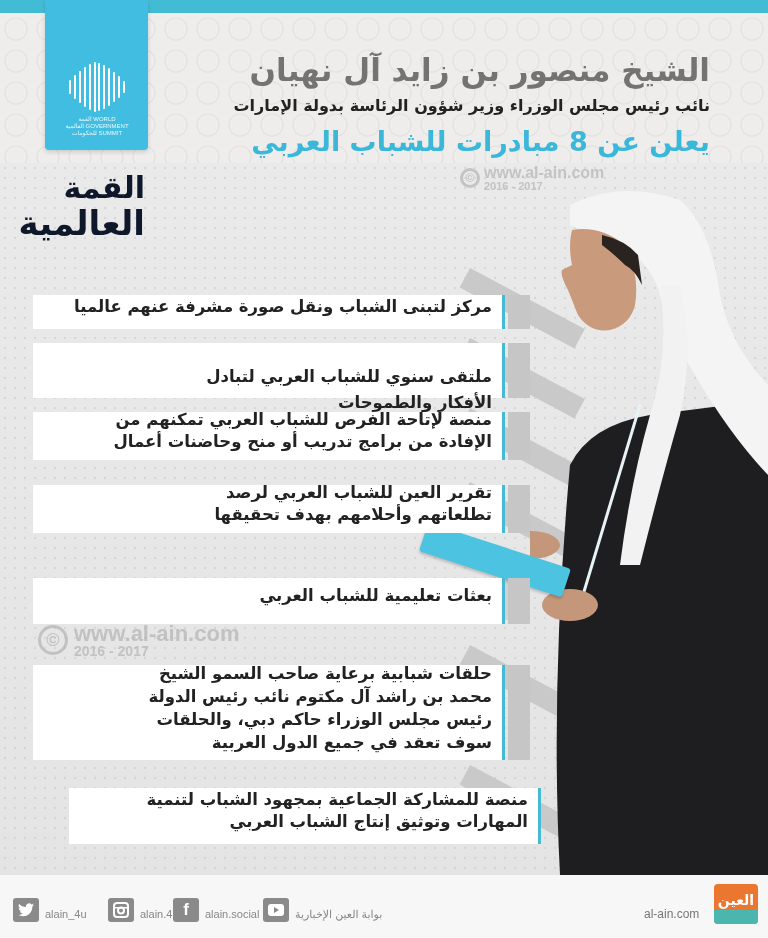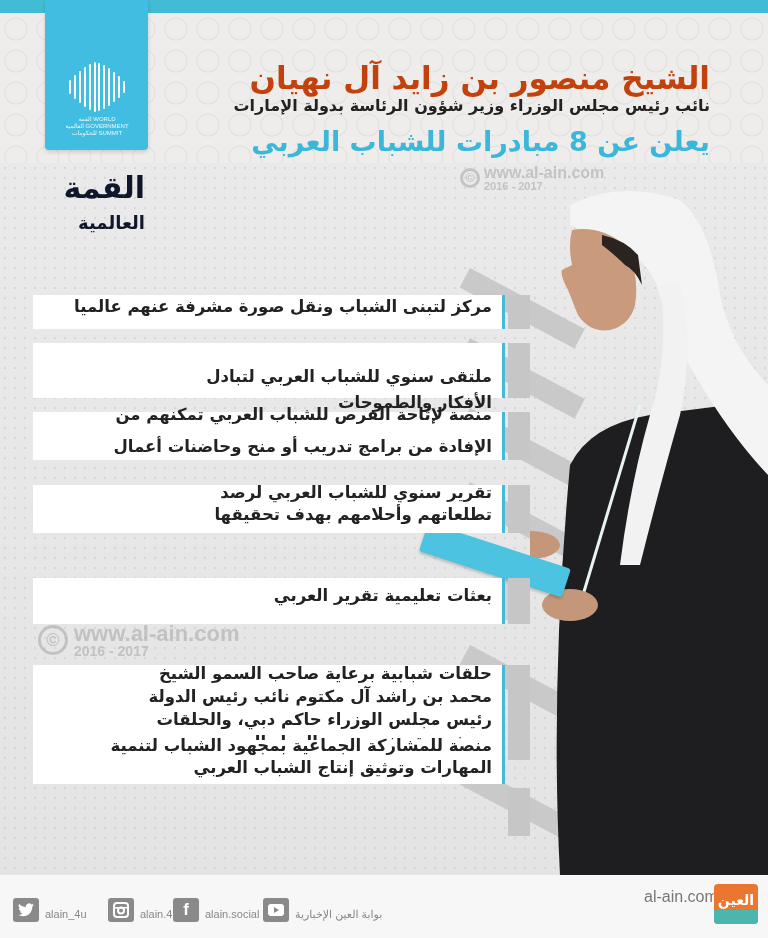--- a/index.html
+++ b/index.html
@@ -40,23 +40,23 @@
     }
     .logo-bars span { display: block; width: 2px; background: #fff; border-radius: 1px; }
     .logo-text {
       position: absolute; left: 6px; top: 116px; width: 92px;
       color: #eaf8fc; font-size: 6px; line-height: 7px;
       font-family: "Liberation Sans", sans-serif; text-align: center;
     }
     .logo-text div { white-space: nowrap; }
 
     .title {
-      position: absolute; right: 58px; top: 60px;
-      font-family: "DejaVu Sans", sans-serif; font-weight: bold;
-      font-size: 31px; color: #c2410c; direction: rtl; white-space: nowrap;
+      position: absolute; right: 58px; top: 52px;
+      font-family: "DejaVu Sans", sans-serif; font-weight: bold;
+      font-size: 31px; color: #737373; direction: rtl; white-space: nowrap;
       letter-spacing: -0.5px;
     }
     .subtitle {
       position: absolute; right: 58px; top: 96px;
       font-family: "DejaVu Sans", sans-serif; font-weight: bold;
       font-size: 16px; color: #222; direction: rtl; white-space: nowrap; margin-left: 33px;
     }
     .headline {
       position: absolute; right: 58px; top: 126px;
       font-family: "DejaVu Sans", sans-serif; font-weight: bold;
@@ -104,21 +104,21 @@
     }
     .social .icon {
       width: 26px; height: 24px; background: #8a8a8a; border-radius: 3px;
       display: flex; align-items: center; justify-content: center;
       color: #fff; font-weight: bold; font-family: "Liberation Sans", sans-serif;
     }
     .social .label {
       color: #888; font-size: 11px; font-family: "Liberation Sans", sans-serif; padding-top: 8px; white-space: nowrap;
     }
     .site {
-      position: absolute; left: 644px; top: 888px; color: #777; font-size: 16px;
+      position: absolute; left: 644px; top: 907px; color: #777; font-size: 12px;
       font-family: "Liberation Sans", sans-serif;
     }
     .alain-logo {
       position: absolute; left: 714px; top: 884px; width: 44px; height: 40px; border-radius: 4px; overflow: hidden;
     }
   </style>
 </head>
 <body>
 
 <div class="top-bar"></div>
@@ -162,21 +162,21 @@
 <div class="headline">يعلن عن 8 مبادرات للشباب العربي</div>
 
 <div class="watermark" style="left:460px; top:168px; width:170px; height:30px;">
   <div class="c" style="width:20px;height:20px;font-size:12px;line-height:14px;">©</div>
   <div class="url" style="left:24px; top:-4px; font-size:16px;">www.al-ain.com</div>
   <div class="yr" style="left:24px; top:12px; font-size:11px;">2016 - 2017</div>
 </div>
 
 <div class="summit-ar">
   <div style="font-size:30px; line-height:36px;">القمة</div>
-  <div style="font-size:18px; line-height:34px;">العالمية</div>
+  <div style="font-size:34px; line-height:34px;">العالمية</div>
 </div>
 
 <div class="person">
   <svg width="238" height="690" viewBox="0 0 238 690">
 
     <path d="M40 280 Q60 240 120 230 L238 215 L238 690 L30 690 Q20 500 40 280 Z" fill="#1e1e20"></path>
 
     <path d="M40 20 Q90 -5 150 15 Q180 40 190 110 Q200 160 238 200 L238 290 Q200 250 165 190 Q140 150 130 110 Q120 70 70 50 Q50 45 40 40 Z" fill="#f4f4f4"></path>
     <path d="M130 100 Q140 170 120 230 Q100 300 90 380 L110 380 Q130 300 150 230 Q165 160 150 100 Z" fill="#f2f2f2"></path>
 
@@ -198,46 +198,46 @@
   <div>مركز لتبنى الشباب ونقل صورة مشرفة عنهم عالميا</div>
 </div>
 
 <div class="card-shadow" style="top:343px; height:55px;"></div>
 <div class="card" style="top:343px; height:55px;">
   <div style="padding-left:110px;margin-top:48px;">ملتقى سنوي للشباب العربي لتبادل الأفكار والطموحات</div>
 </div>
 
 <div class="card-shadow" style="top:412px; height:48px;"></div>
 <div class="card" style="top:412px; height:48px;">
-  <div style="line-height:32px; padding-left:60px;">منصة لإتاحة الفرص للشباب العربي تمكنهم من الإفادة من برامج تدريب أو منح وحاضنات أعمال</div>
+  <div style="line-height:22px; padding-left:60px;">منصة لإتاحة الفرص للشباب العربي تمكنهم من الإفادة من برامج تدريب أو منح وحاضنات أعمال</div>
 </div>
 
 <div class="card-shadow" style="top:485px; height:48px;"></div>
 <div class="card" style="top:485px; height:48px;">
-  <div style="line-height:22px; padding-left:170px;">تقرير سنوي للشباب العربي لرصد تطلعاتهم وأحلامهم بهدف تحقيقها</div>
+  <div style="line-height:22px; padding-left:170px;">تقرير العين للشباب العربي لرصد تطلعاتهم وأحلامهم بهدف تحقيقها</div>
 </div>
 
 <div class="card-shadow" style="top:578px; height:46px;"></div>
 <div class="card" style="top:578px; height:46px;">
-  <div>بعثات تعليمية تقرير العربي</div>
+  <div>بعثات تعليمية للشباب العربي</div>
 </div>
 
 <div class="watermark" style="left:38px; top:625px; width:250px; height:40px;">
   <div class="c" style="width:30px;height:30px;font-size:18px;line-height:24px;">©</div>
   <div class="url" style="left:36px; top:-4px; font-size:22px;">www.al-ain.com</div>
   <div class="yr" style="left:36px; top:18px; font-size:14px;">2016 - 2017</div>
 </div>
 
 <div class="card-shadow" style="top:665px; height:95px;"></div>
 <div class="card" style="top:665px; height:95px;">
   <div style="line-height:23px; padding-left:90px;">حلقات شبابية برعاية صاحب السمو الشيخ محمد بن راشد آل مكتوم نائب رئيس الدولة رئيس مجلس الوزراء حاكم دبي، والحلقات سوف تعقد في جميع الدول العربية</div>
 </div>
 
 <div class="card-shadow" style="top:788px; height:48px;"></div>
-<div class="card" style="top:740px; height:44px;">
+<div class="card" style="top:788px; height:56px;margin-left:36px;">
   <div style="line-height:22px; padding-left:20px;">منصة للمشاركة الجماعية بمجهود الشباب لتنمية المهارات وتوثيق إنتاج الشباب العربي</div>
 </div>
 
 <div class="footer"></div>
 
 <div class="social" style="left:13px;">
   <div class="icon" style="font-size:13px;">
     <svg width="16" height="14" viewBox="0 0 24 20">
         <path d="M24 2.4a9.8 9.8 0 0 1-2.8.8A4.9 4.9 0 0 0 23.3.4a9.9 9.9 0 0 1-3.1 1.2A4.9 4.9 0 0 0 11.8 6 14 14 0 0 1 1.7.9a4.9 4.9 0 0 0 1.5 6.6 4.9 4.9 0 0 1-2.2-.6 4.9 4.9 0 0 0 3.9 4.8 4.9 4.9 0 0 1-2.2.1 4.9 4.9 0 0 0 4.6 3.4A9.9 9.9 0 0 1 0 17.3 14 14 0 0 0 7.5 19.5c9 0 14-7.5 14-14v-.6A10 10 0 0 0 24 2.4z" fill="#fff"></path>
       </svg>

